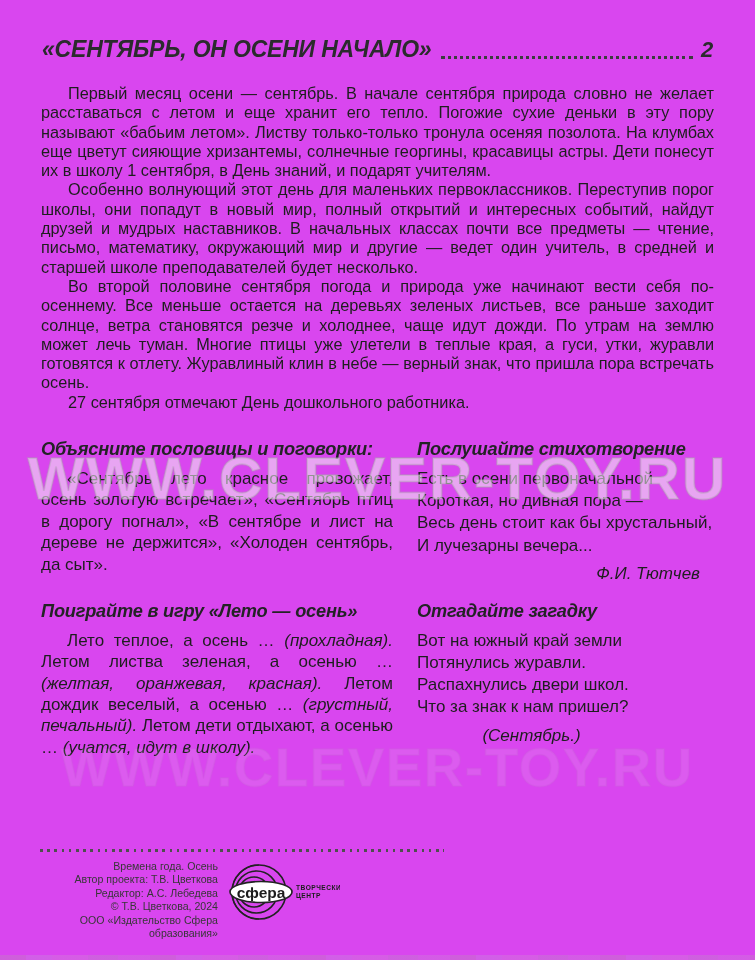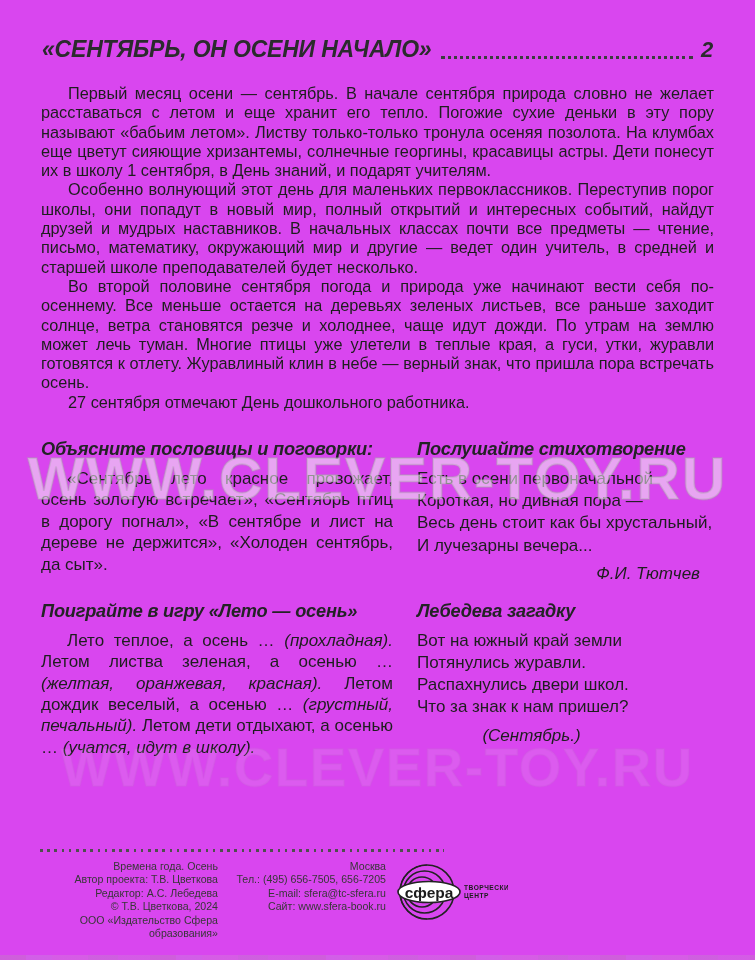--- a/index.html
+++ b/index.html
@@ -141,42 +141,38 @@
 И лучезарны вечера...</p>
       <div class="poem-author">Ф.И. Тютчев</div>
     </div>
 
     <div class="sec">
       <h3>Поиграйте в игру «Лето — осень»</h3>
       <p class="prose"><span>Лето теплое, а осень … </span><span class="it">(прохладная).</span><span> Летом листва зеленая, а осенью … </span><span class="it">(желтая, оранжевая, красная).</span><span> Летом дождик веселый, а осенью … </span><span class="it">(грустный, печальный).</span><span> Летом дети отдыхают, а осенью … </span><span class="it">(учатся, идут в школу).</span></p>
     </div>
 
     <div class="sec">
-      <h3>Лебедева загадку</h3>
+      <h3>Отгадайте загадку</h3>
       <p class="verse">Вот на южный край земли
 Потянулись журавли.
 Распахнулись двери школ.
 Что за знак к нам пришел?</p>
       <div class="riddle-answer">(Сентябрь.)</div>
     </div>
 
   </div>
 
   <div class="footer">
     <div class="dots"></div>
     <div class="footer-cols">
       <div class="footer-block footer-left">Времена года. Осень
 Автор проекта: Т.В. Цветкова
 Редактор: А.С. Лебедева
 © Т.В. Цветкова, 2024
 ООО «Издательство Сфера образования»</div>
-      <div class="footer-block footer-mid">Москва
-Тел.: (495) 656-7505, 656-7205
-E-mail: sfera@tc-sfera.ru
-Сайт: www.sfera-book.ru</div>
       <div class="footer-logo">
         <svg width="112" height="62" viewBox="0 0 112 62">
           <g fill="none" stroke="#222" stroke-width="1.6">
             <circle cx="31" cy="31" r="27"></circle>
             <path d="M31 4 a27 27 0 0 0 0 54" stroke-width="1.2"></path>
             <circle cx="28.5" cy="31" r="21"></circle>
             <circle cx="26" cy="31" r="15"></circle>
             <circle cx="23.5" cy="31" r="9.5"></circle>
             <circle cx="21.5" cy="31" r="4.5"></circle>
           </g>

